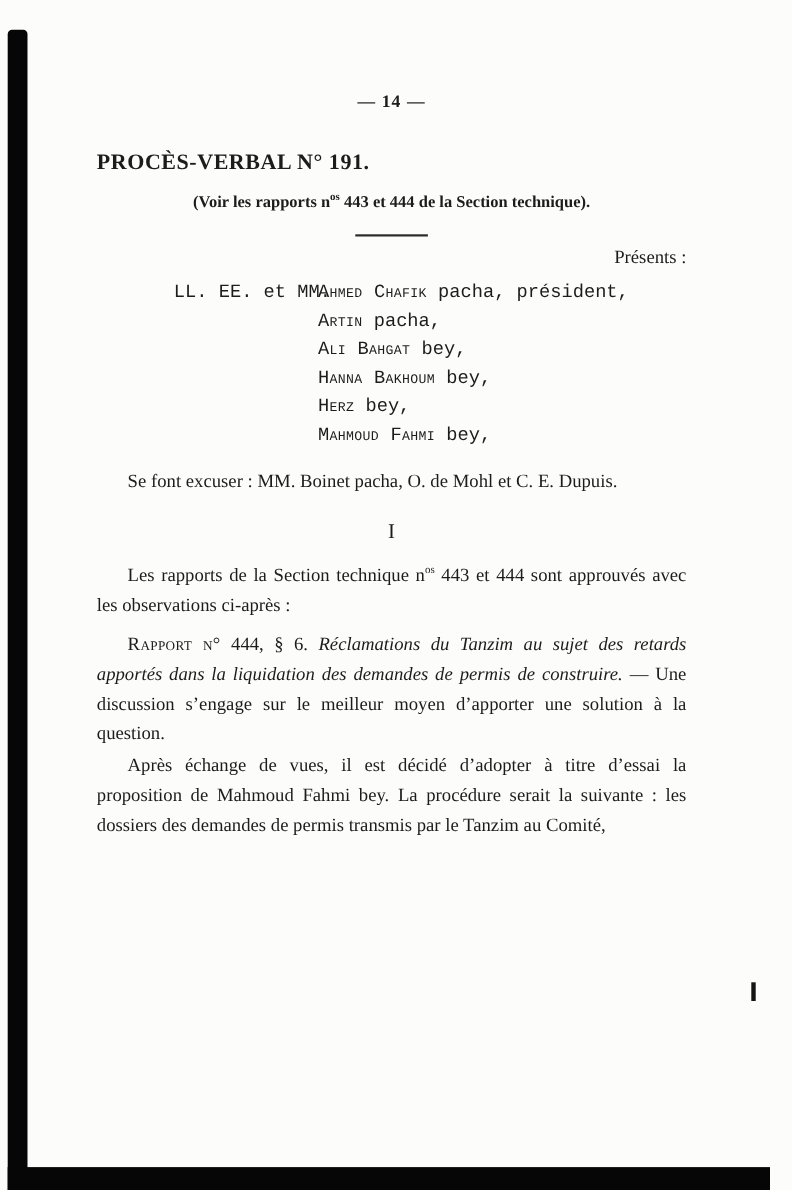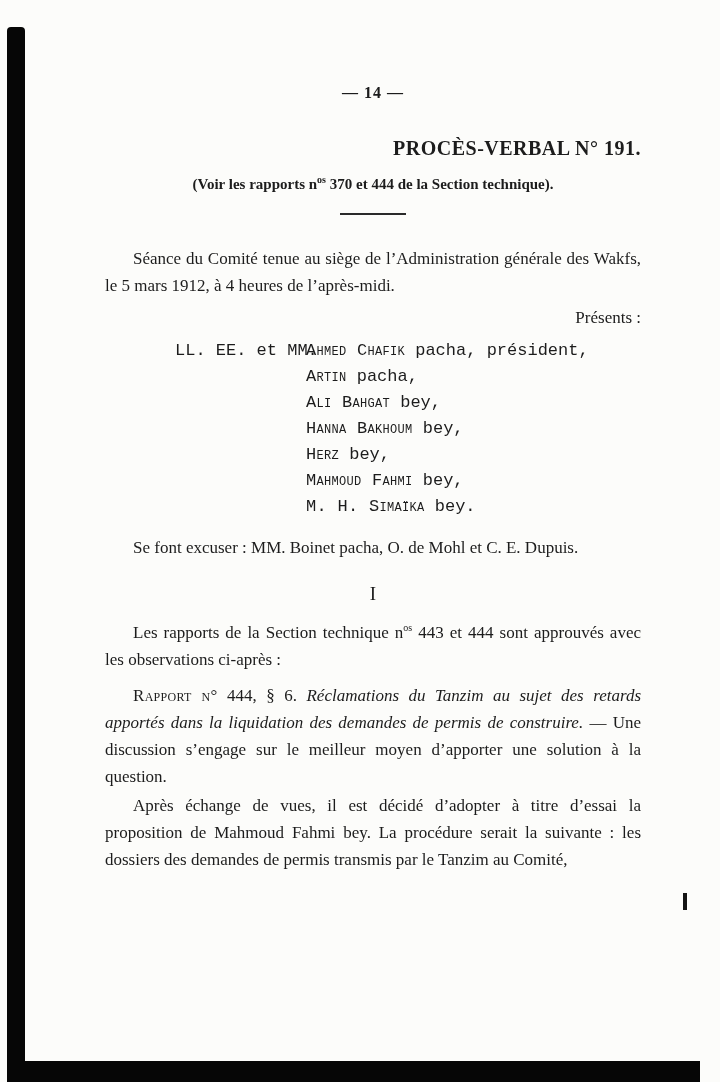--- a/index.html
+++ b/index.html
@@ -31,33 +31,33 @@
     background: #060606;
   }
   .scan-mark-right {
     position: absolute;
     left: 683px; top: 893px;
     width: 4px; height: 17px;
     background: #141414;
   }
   .content {
     position: absolute;
-    left: 105px; top: 0;
+    left: 88px; top: 0;
     width: 536px;
   }
   .pagenum {
     margin-top: 84px;
     text-align: center;
     font-size: 16px;
     font-weight: bold;
     letter-spacing: 1px;
   }
   .title {
     margin: 35px 0 0 0;
-    text-align: right;
+    text-align: left;
     font-size: 20px;
     font-weight: bold;
     letter-spacing: 0.5px;
   }
   .subtitle {
     margin-top: 16px;
     text-align: center;
     font-size: 15px;
     font-weight: bold;
   }
@@ -117,36 +117,34 @@
   <div class="scan-edge-left"></div>
   <div class="scan-edge-bottom"></div>
   <div class="scan-mark-right"></div>
 
   <div class="content">
 
     <div class="pagenum">— 14 —</div>
 
     <h1 class="title">PROCÈS-VERBAL N° 191.</h1>
 
-    <div class="subtitle"><span>(Voir les rapports n</span><sup class="sup">os</sup><span> 370 et 444 de la Section technique).</span></div>
+    <div class="subtitle"><span>(Voir les rapports n</span><sup class="sup">os</sup><span> 443 et 444 de la Section technique).</span></div>
 
     <div class="rule"></div>
 
-    <p class="para intro">Séance du Comité tenue au siège de l’Administration générale des Wakfs, le 5 mars 1912, à 4 heures de l’après-midi.</p>
 
     <p class="para presents">Présents :</p>
 
     <div class="attendees">
       <div class="att-row"><span class="att-prefix">LL. EE. et MM.</span><span class="sc">Ahmed Chafik</span><span> pacha, président,</span></div>
       <div class="att-row"><span class="att-prefix"></span><span class="sc">Artin</span><span> pacha,</span></div>
       <div class="att-row"><span class="att-prefix"></span><span class="sc">Ali Bahgat</span><span> bey,</span></div>
       <div class="att-row"><span class="att-prefix"></span><span class="sc">Hanna Bakhoum</span><span> bey,</span></div>
       <div class="att-row"><span class="att-prefix"></span><span class="sc">Herz</span><span> bey,</span></div>
       <div class="att-row"><span class="att-prefix"></span><span class="sc">Mahmoud Fahmi</span><span> bey,</span></div>
-      <div class="att-row"><span class="att-prefix"></span><span class="sc">M. H. Simaïka</span><span> bey.</span></div>
     </div>
 
     <p class="para excused">Se font excuser : MM. Boinet pacha, O. de Mohl et C. E. Dupuis.</p>
 
     <div class="sec-head">I</div>
 
 
 
     <p class="para sec2-body"><span>Les rapports de la Section technique n</span><sup class="sup">os</sup><span> 443 et 444 sont approuvés avec les observations ci-après :</span></p>
 

